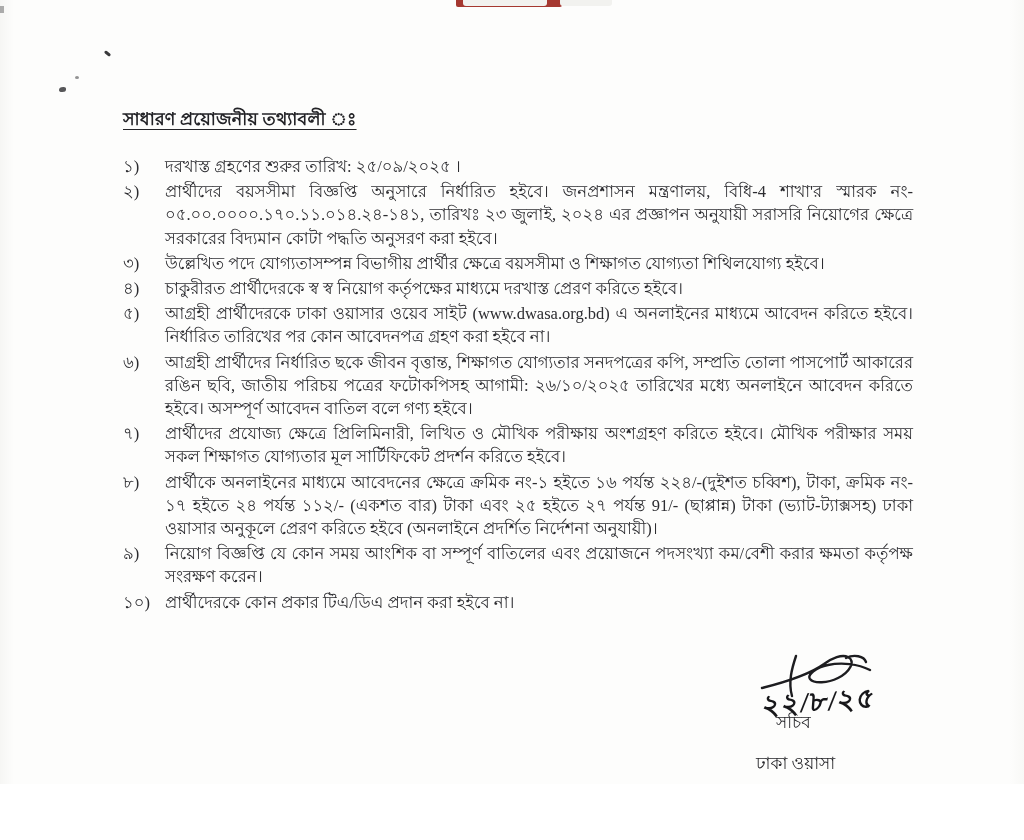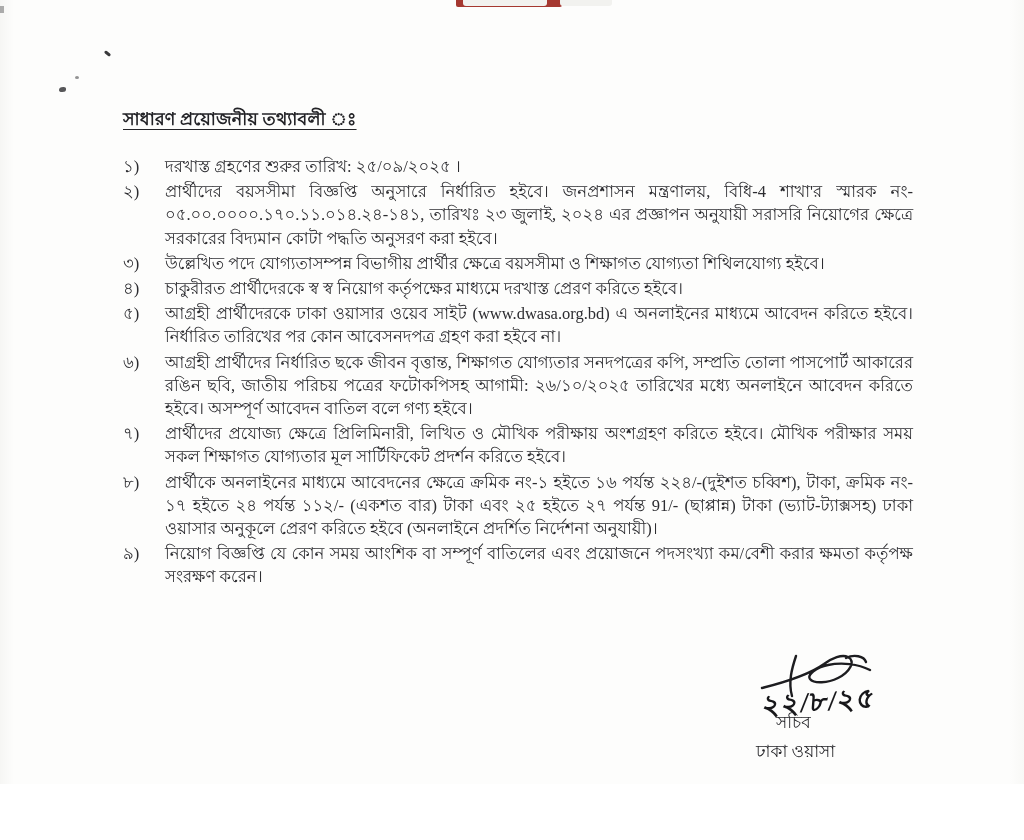--- a/index.html
+++ b/index.html
@@ -51,21 +51,21 @@
   }
   .sig-scribble{position:absolute;left:6px;top:2px;}
   .sig-scribble path{stroke:#1d1d20;stroke-width:2.4;fill:none;stroke-linecap:round;}
   .sig-date{
     position:absolute;left:10px;top:30px;
     font-size:28px;font-weight:700;color:#17171a;
     letter-spacing:1px;white-space:nowrap;
     transform:rotate(-4deg) skewX(-8deg);
   }
   .sig-title{position:absolute;left:24px;top:59px;font-size:17px;}
-  .sig-org{position:absolute;left:4px;top:88px;font-size:17px;}
+  .sig-org{position:absolute;left:4px;top:100px;font-size:17px;}
 </style>
 </head>
 <body>
 
 <div class="page">
 
   <div class="red-remnant" style="background:#a53830;"></div>
   <div class="smudge a"></div>
   <div class="smudge b"></div>
   <div class="speck s1"></div>
@@ -87,37 +87,41 @@
       <li class="item">
           <span class="num">৩)</span>
           <div class="txt">উল্লেখিত পদে যোগ্যতাসম্পন্ন বিভাগীয় প্রার্থীর ক্ষেত্রে বয়সসীমা ও শিক্ষাগত যোগ্যতা শিথিলযোগ্য হইবে।</div>
         </li>
       <li class="item">
           <span class="num">৪)</span>
           <div class="txt">চাকুরীরত প্রার্থীদেরকে স্ব স্ব নিয়োগ কর্তৃপক্ষের মাধ্যমে দরখাস্ত প্রেরণ করিতে হইবে।</div>
         </li>
       <li class="item">
           <span class="num">৫)</span>
-          <div class="txt">আগ্রহী প্রার্থীদেরকে ঢাকা ওয়াসার ওয়েব সাইট (www.dwasa.org.bd) এ অনলাইনের মাধ্যমে আবেদন করিতে হইবে। নির্ধারিত তারিখের পর কোন আবেসনদপত্র গ্রহণ করা হইবে না।</div>
+          <div class="txt">আগ্রহী প্রার্থীদেরকে ঢাকা ওয়াসার ওয়েব সাইট (www.dwasa.org.bd) এ অনলাইনের মাধ্যমে আবেদন করিতে হইবে। নির্ধারিত তারিখের পর কোন আবেদনপত্র গ্রহণ করা হইবে না।</div>
         </li>
       <li class="item">
           <span class="num">৬)</span>
           <div class="txt">আগ্রহী প্রার্থীদের নির্ধারিত ছকে জীবন বৃত্তান্ত, শিক্ষাগত যোগ্যতার সনদপত্রের কপি, সম্প্রতি তোলা পাসপোর্ট আকারের রঙিন ছবি, জাতীয় পরিচয় পত্রের ফটোকপিসহ আগামী: ২৬/১০/২০২৫ তারিখের মধ্যে অনলাইনে আবেদন করিতে হইবে। অসম্পূর্ণ আবেদন বাতিল বলে গণ্য হইবে।</div>
         </li>
       <li class="item">
           <span class="num">৭)</span>
           <div class="txt">প্রার্থীদের প্রযোজ্য ক্ষেত্রে প্রিলিমিনারী, লিখিত ও মৌখিক পরীক্ষায় অংশগ্রহণ করিতে হইবে। মৌখিক পরীক্ষার সময় সকল শিক্ষাগত যোগ্যতার মূল সার্টিফিকেট প্রদর্শন করিতে হইবে।</div>
         </li>
       <li class="item">
           <span class="num">৮)</span>
           <div class="txt">প্রার্থীকে অনলাইনের মাধ্যমে আবেদনের ক্ষেত্রে ক্রমিক নং-১ হইতে ১৬ পর্যন্ত ২২৪/-(দুইশত চব্বিশ), টাকা, ক্রমিক নং- ১৭ হইতে ২৪ পর্যন্ত ১১২/- (একশত বার) টাকা এবং ২৫ হইতে ২৭ পর্যন্ত 91/- (ছাপ্পান্ন) টাকা (ভ্যাট-ট্যাক্সসহ) ঢাকা ওয়াসার অনুকূলে প্রেরণ করিতে হইবে (অনলাইনে প্রদর্শিত নির্দেশনা অনুযায়ী)।</div>
         </li>
       <li class="item">
           <span class="num">৯)</span>
           <div class="txt">নিয়োগ বিজ্ঞপ্তি যে কোন সময় আংশিক বা সম্পূর্ণ বাতিলের এবং প্রয়োজনে পদসংখ্যা কম/বেশী করার ক্ষমতা কর্তৃপক্ষ সংরক্ষণ করেন।</div>
+        </li>
+      <li class="item">
+          <span class="num">১০)</span>
+          <div class="txt">প্রার্থীদেরকে কোন প্রকার টিএ/ডিএ প্রদান করা হইবে না।</div>
         </li>
     </ol>
   </div>
 
   <div class="sig-block">
     <svg class="sig-scribble" width="150" height="48" viewBox="0 0 150 48" aria-hidden="true">
       <path d="M4,36 C28,30 52,22 66,12 C74,6 84,2 90,5 C98,9 92,20 80,26 C70,31 56,32 52,27 C49,23 58,15 70,13 C84,10 100,12 112,18"></path>
       <path d="M38,4 C34,16 30,30 34,44"></path>
       <path d="M88,6 C96,2 106,4 108,10"></path>
     </svg>

